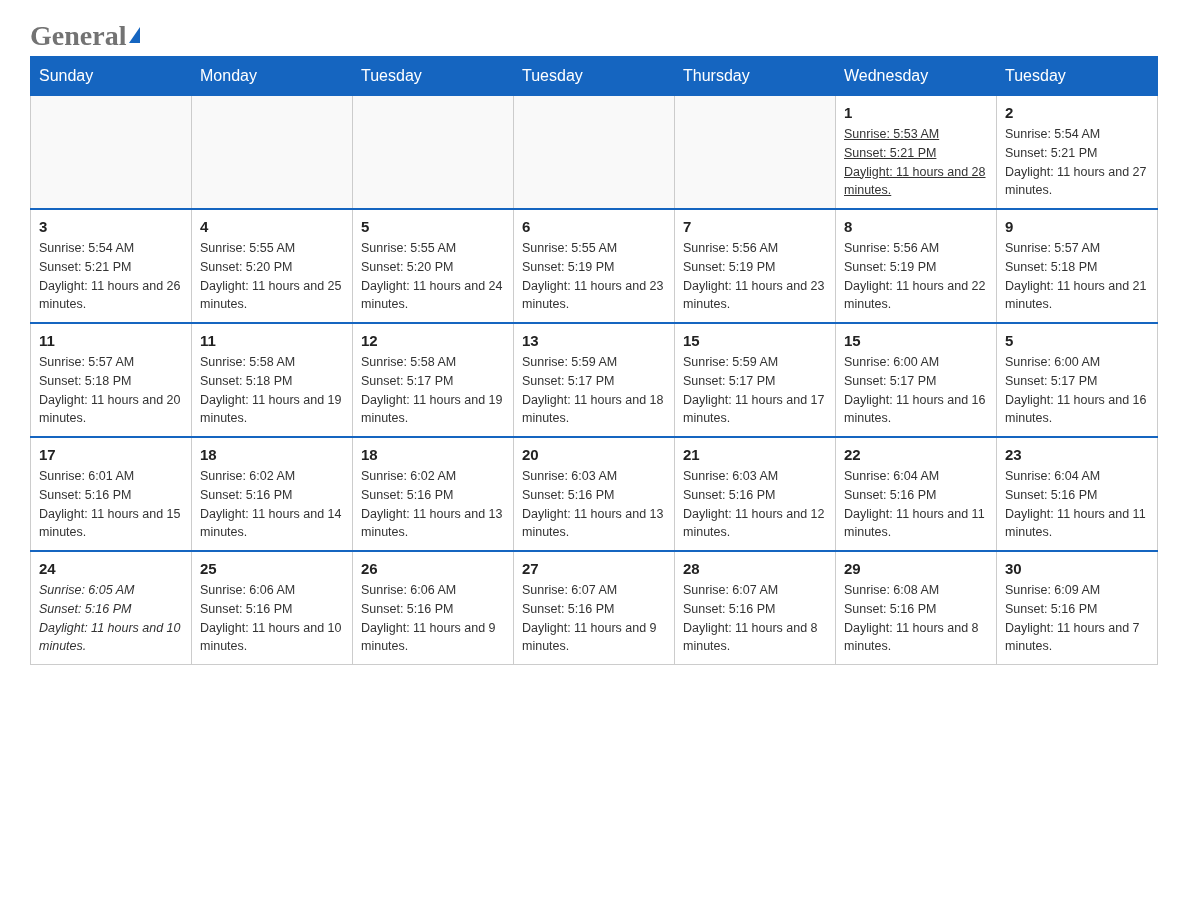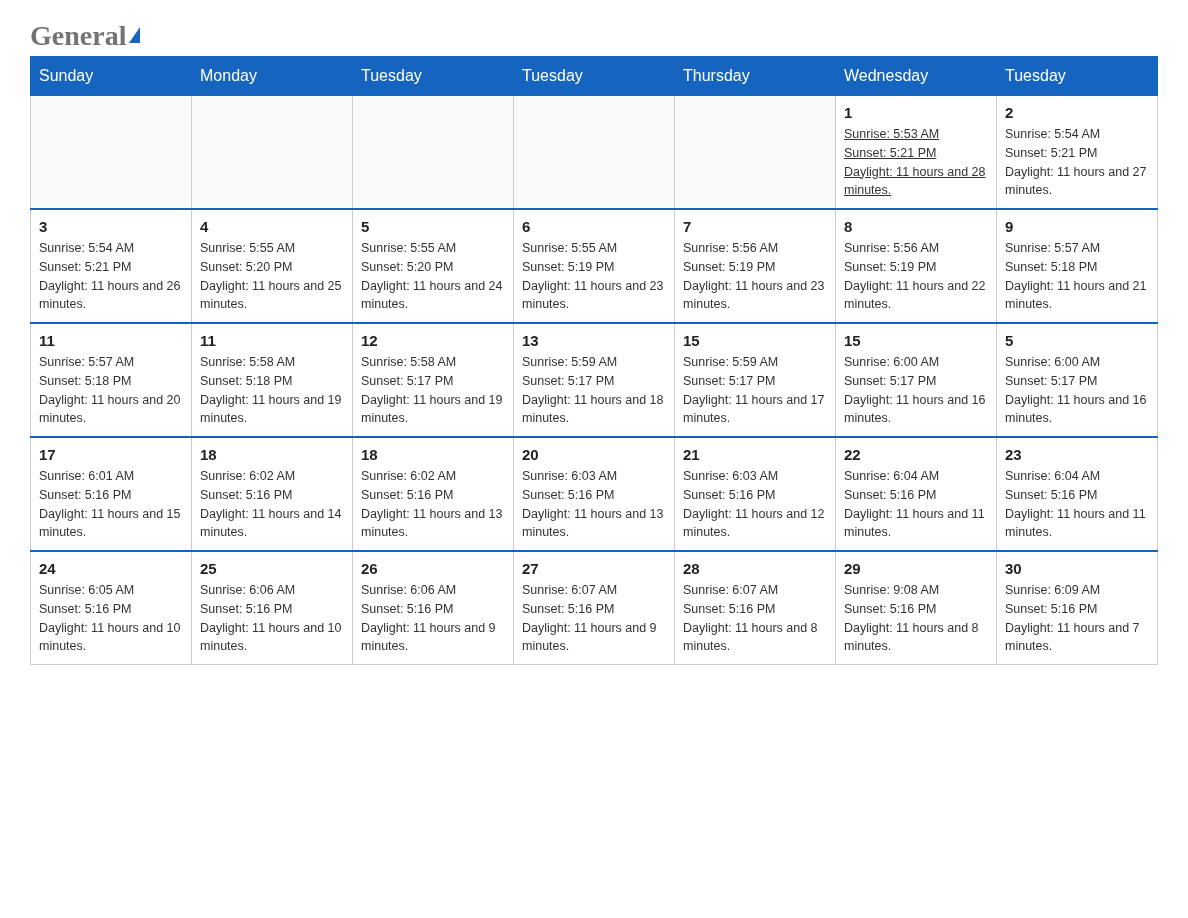--- a/index.html
+++ b/index.html
@@ -252,21 +252,21 @@
         <td>
           <div class="day-number">23</div>
           <div class="day-info" style="white-space: pre-line;">Sunrise: 6:04 AM
 Sunset: 5:16 PM
 Daylight: 11 hours and 11 minutes.</div>
         </td>
       </tr>
       <tr class="row-separator">
         <td>
           <div class="day-number">24</div>
-          <div class="day-info" style="white-space: pre-line;">Sunrise: 6:05 AM
+          <div class="day-info" style="white-space: pre-line; font-style: italic;">Sunrise: 6:05 AM
 Sunset: 5:16 PM
 Daylight: 11 hours and 10 minutes.</div>
         </td>
         <td>
           <div class="day-number">25</div>
           <div class="day-info" style="white-space: pre-line;">Sunrise: 6:06 AM
 Sunset: 5:16 PM
 Daylight: 11 hours and 10 minutes.</div>
         </td>
         <td>
@@ -282,21 +282,21 @@
 Daylight: 11 hours and 9 minutes.</div>
         </td>
         <td>
           <div class="day-number">28</div>
           <div class="day-info" style="white-space: pre-line;">Sunrise: 6:07 AM
 Sunset: 5:16 PM
 Daylight: 11 hours and 8 minutes.</div>
         </td>
         <td>
           <div class="day-number">29</div>
-          <div class="day-info" style="white-space: pre-line;">Sunrise: 9:08 AM
+          <div class="day-info" style="white-space: pre-line;">Sunrise: 6:08 AM
 Sunset: 5:16 PM
 Daylight: 11 hours and 8 minutes.</div>
         </td>
         <td>
           <div class="day-number">30</div>
           <div class="day-info" style="white-space: pre-line;">Sunrise: 6:09 AM
 Sunset: 5:16 PM
 Daylight: 11 hours and 7 minutes.</div>
         </td>
       </tr>

